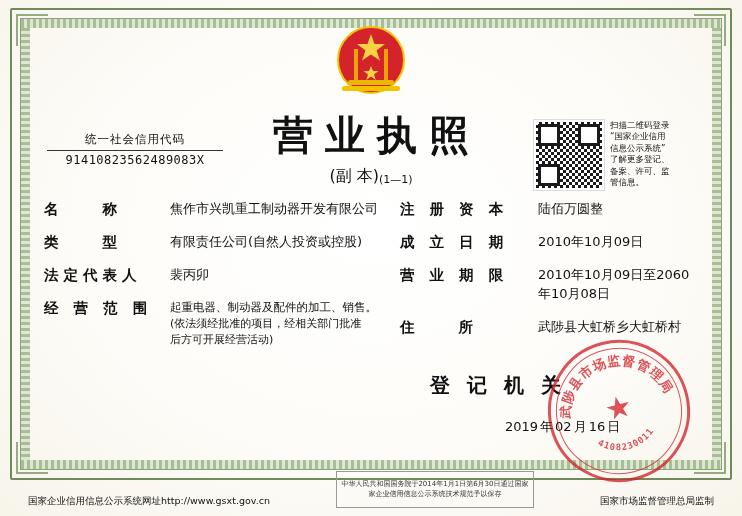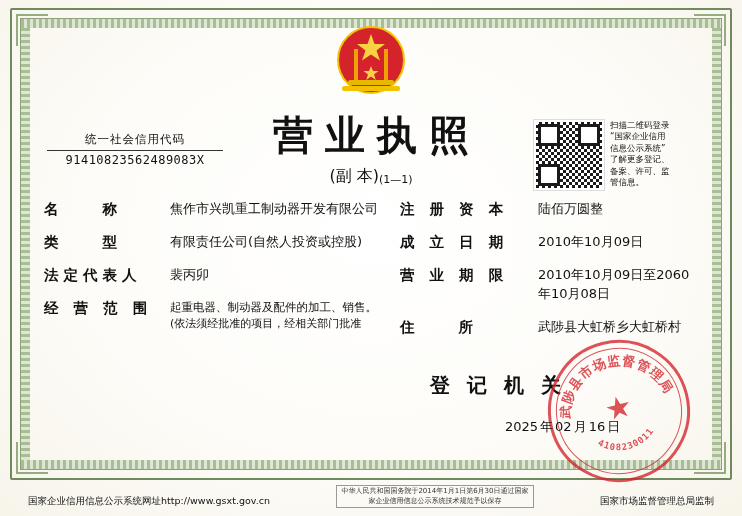--- a/index.html
+++ b/index.html
@@ -180,21 +180,21 @@
   }
 
   
   .footer{
     position:absolute;left:0;right:0;bottom:8px;
     display:flex;justify-content:space-between;align-items:flex-end;
     padding:0 28px;box-sizing:border-box;
   }
   .footer-left{font-size:9.5px;color:#111;}
   .footer-center{font-size:7px;color:#333;line-height:1.35;text-align:center;}
-  .footer-center .box{border:1px solid #999;padding:1px 4px;display:inline-block;}
+  .footer-center .box{border:1px solid #999;padding:8px 4px;display:inline-block;}
   .footer-right{font-size:9.5px;color:#111;}
 </style>
 </head>
 <body>
 
 <div class="page">
 
   <div class="border-pattern"></div>
   <div class="border-outer"></div>
   <div class="border-inner"></div>
@@ -251,20 +251,21 @@
     </div>
     <div class="row">
       <div class="lbl w4">法定代表人</div>
       <div class="val">裴丙卯</div>
     </div>
     <div class="row">
       <div class="lbl w4">经 营 范 围</div>
       <div class="val small">
         <span>起重电器、制动器及配件的加工、销售。</span>
         <span class="sub">(依法须经批准的项目，经相关部门批准</span>
+        <span class="sub">后方可开展经营活动)</span>
       </div>
     </div>
   </div>
 
   <div class="fields-right">
     <div class="row">
       <div class="lbl">注 册 资 本</div>
       <div class="val">陆佰万圆整</div>
     </div>
     <div class="row">
@@ -296,21 +297,21 @@
       </text>
       <g class="seal-bottom">
         <text>
           <textPath href="#arcBottom" startOffset="50%" text-anchor="middle">4108230011</textPath>
         </text>
       </g>
     </svg>
   </div>
 
   <div class="date-line">
-    <span>2025</span>
+    <span>2019</span>
     <span>年</span>
     <span>02</span>
     <span>月</span>
     <span>16</span>
     <span>日</span>
   </div>
 
   <div class="footer">
     <div class="footer-left">国家企业信用信息公示系统网址http://www.gsxt.gov.cn</div>
     <div class="footer-center">

